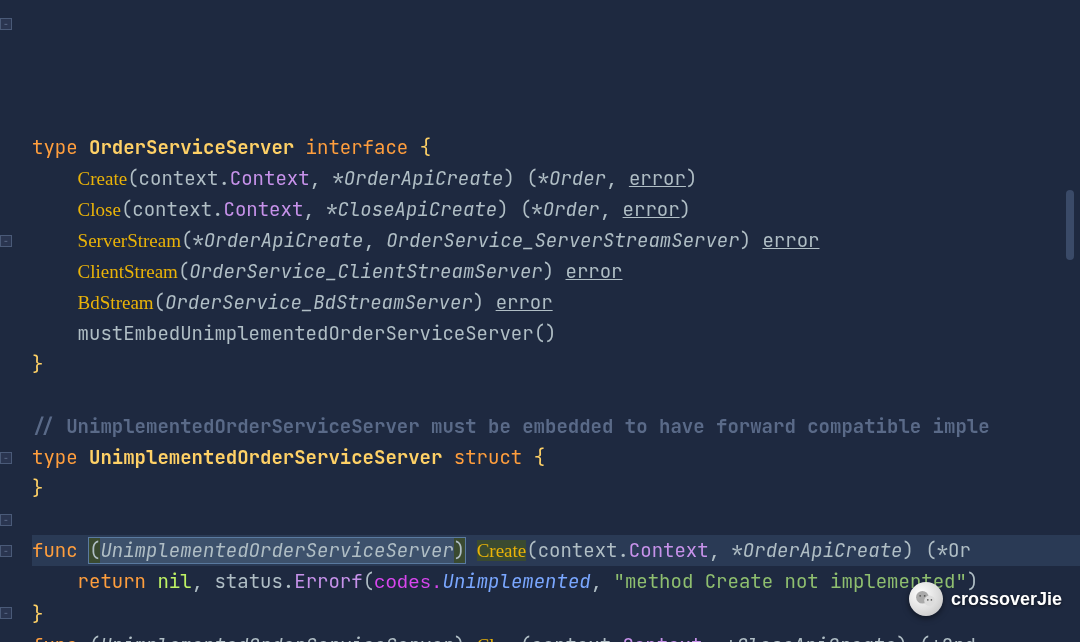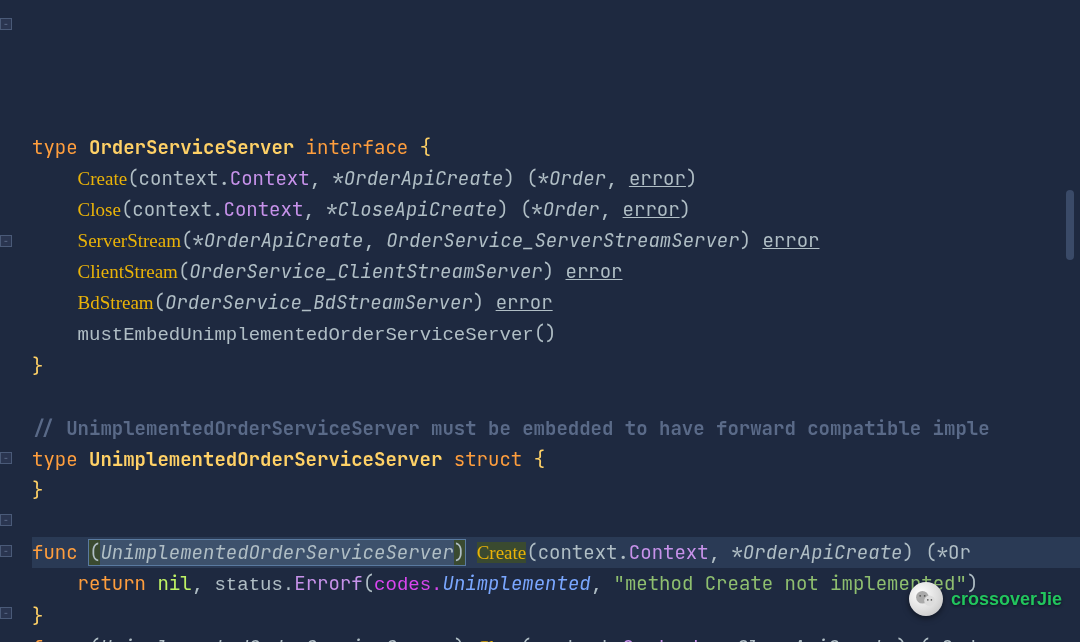--- a/index.html
+++ b/index.html
@@ -42,21 +42,21 @@
     color: #6a7a98;
   }
   .line { display: block; margin-left: 12px; }
   .line.hl { background: #2a3a55; }
   .kw      { color: #ff9e3d; }           
   .typeN   { color: #ffd166; font-weight: 600; } 
   .method  { color: #eab308; font-family: Liberation Serif, serif; }           
   .pkg     { color: #b0bec5; }           
   .prop    { color: #c792ea; }           
   .typeRef { color: #b0bec5; font-style: italic; }           
-  .ident   { color: #b0bec5; font-family: Liberation Mono, monospace; }
+  .ident   { color: #b0bec5; }
   .err     { color: #b0bec5; text-decoration: underline; }           
   .punct   { color: #ffd166; }           
   .paren   { color: #b0bec5; }
   .comment { color: #5a6a88; font-weight: bold; }
   .nil     { color: #bef264; }
   .str     { color: #8fbf6f; }
   .field   { color: #7aa7ff; font-style: italic; } 
   .codes   { color: #d946ef; font-family: Liberation Mono, monospace; }
   .box-sel { background: rgba(120,150,180,0.25); outline: 1px solid #5a7aa0; }
   .hl-paren { background: #3a4a30; }
@@ -72,21 +72,21 @@
     border-radius: 4px;
   }
 
   .watermark {
     position: absolute;
     right: 18px;
     bottom: 26px;
     display: flex;
     align-items: center;
     gap: 8px;
-    color: #22c55e;
+    color: #ffffff;
     font-family: sans-serif;
     font-size: 18px;
     font-weight: 600;
     text-shadow: 0 1px 3px rgba(0,0,0,0.6);
   }
   .watermark .avatar {
     width: 34px;
     height: 34px;
     border-radius: 50%;
     background: radial-gradient(circle at 35% 35%, #fff, #ddd 55%, #bbb);

